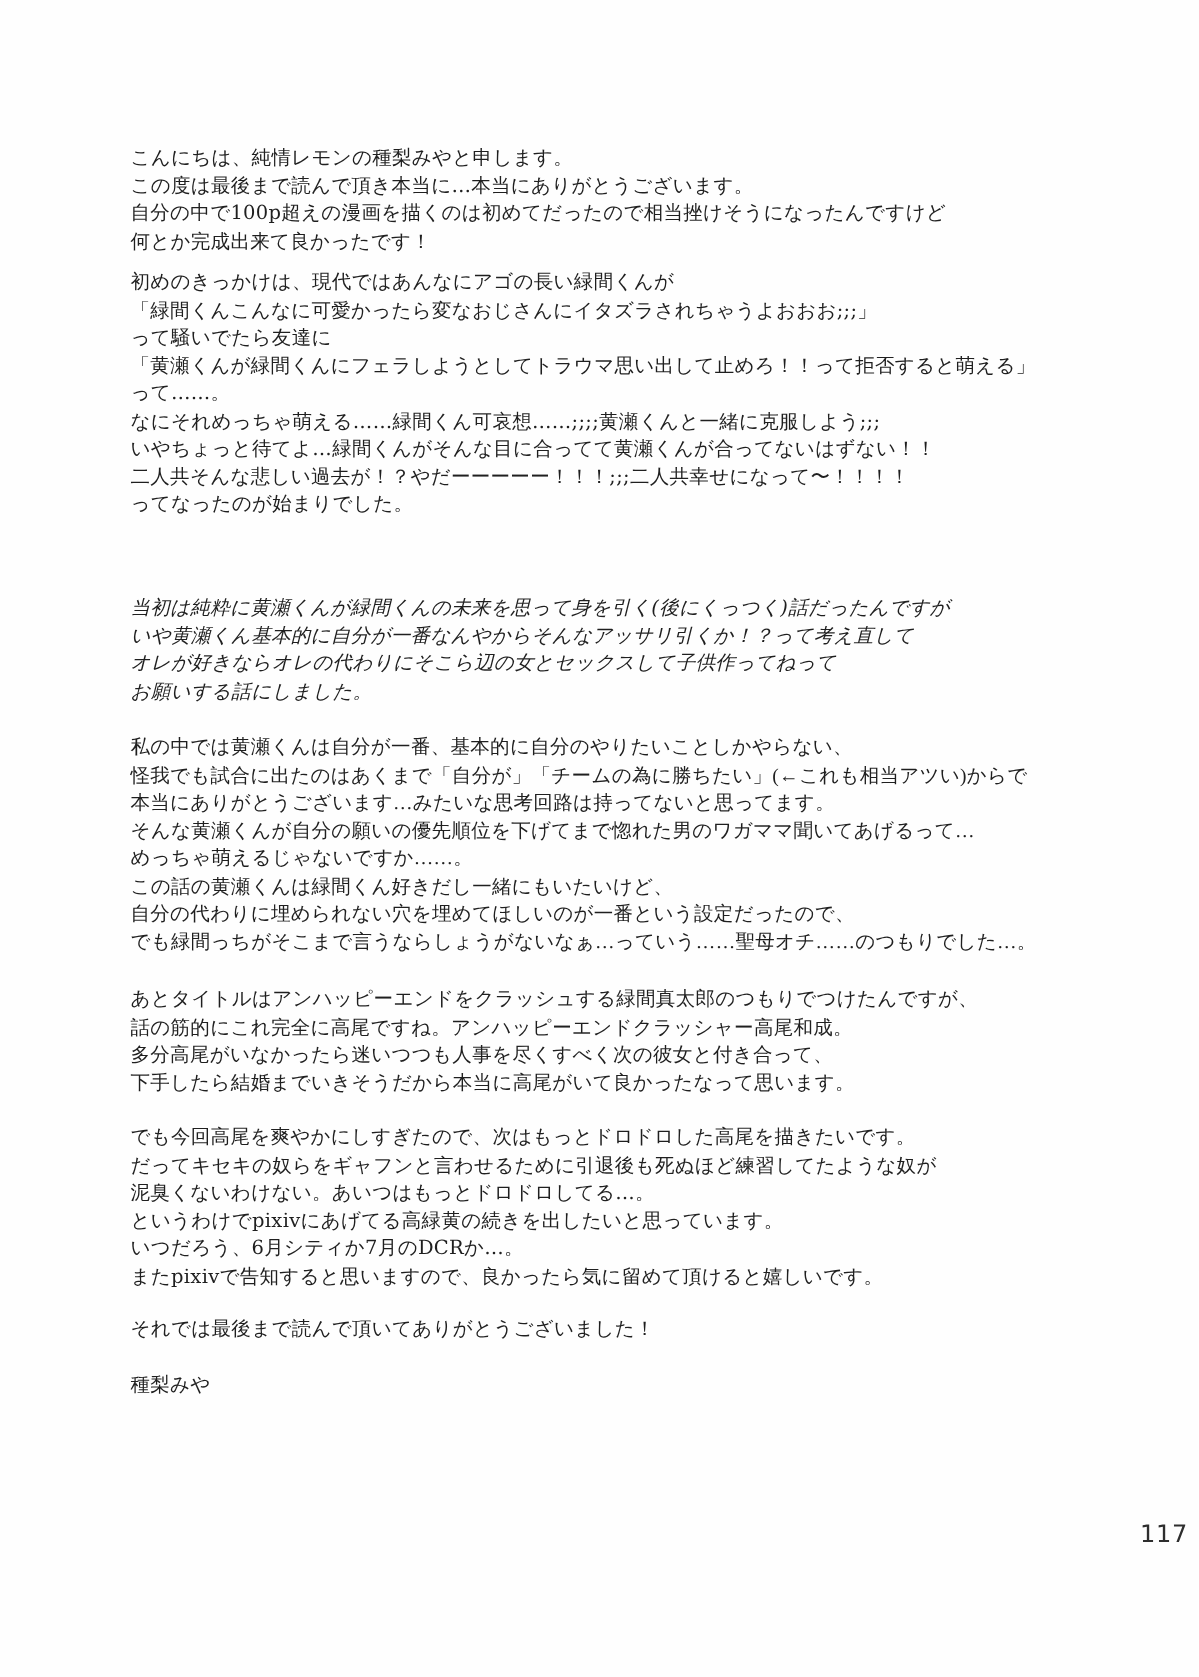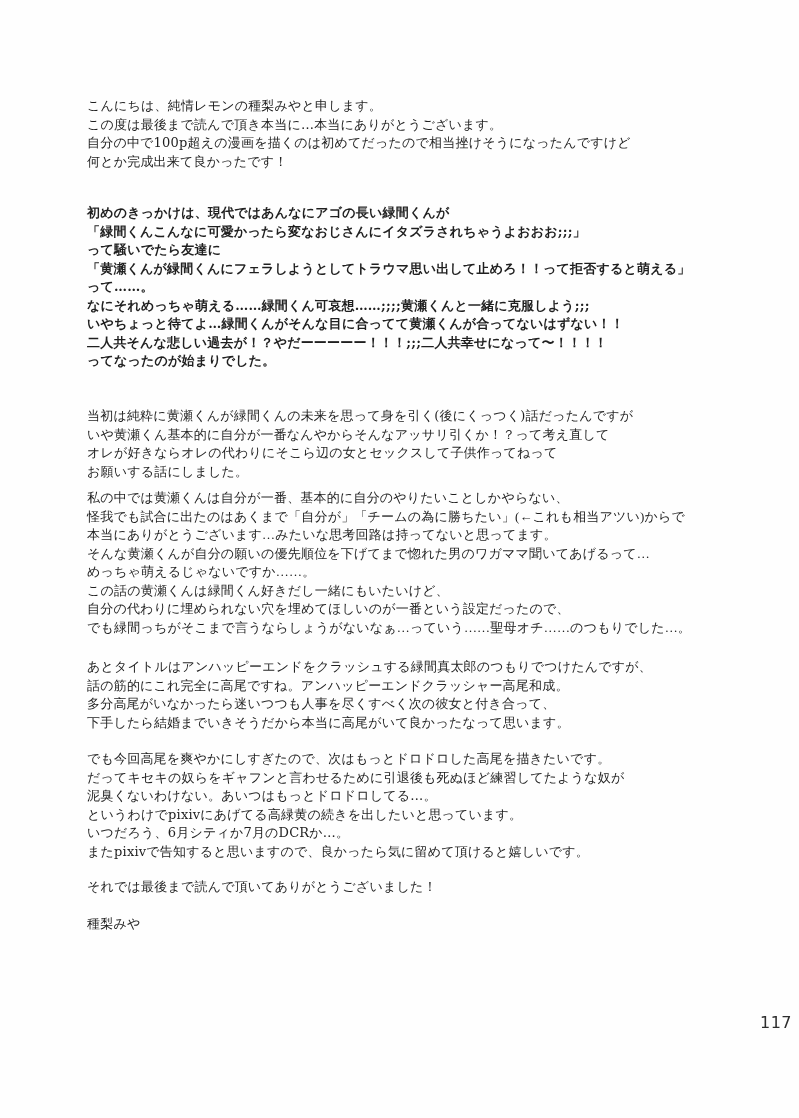--- a/index.html
+++ b/index.html
@@ -25,22 +25,22 @@
   .para {
     position: absolute;
     left: 0;
     width: 660px;
     font-size: 13px;
     line-height: 18.55px;
     letter-spacing: 0.2px;
     white-space: nowrap;
   }
   .p1 { top: 97px; }
-  .p2 { top: 204px; font-weight: bold; }
-  .p3 { top: 407px; }
+  .p2 { top: 180px; }
+  .p3 { top: 397px; font-style: italic; }
   .p4 { top: 489px; font-family: Liberation Serif, serif; }
   .p5 { top: 658px; }
   .p6 { top: 750px; }
   .p7 { top: 878px; }
   .signature {
     position: absolute;
     left: 87px;
     top: 915px;
     font-size: 13px;
     line-height: 18.55px;

